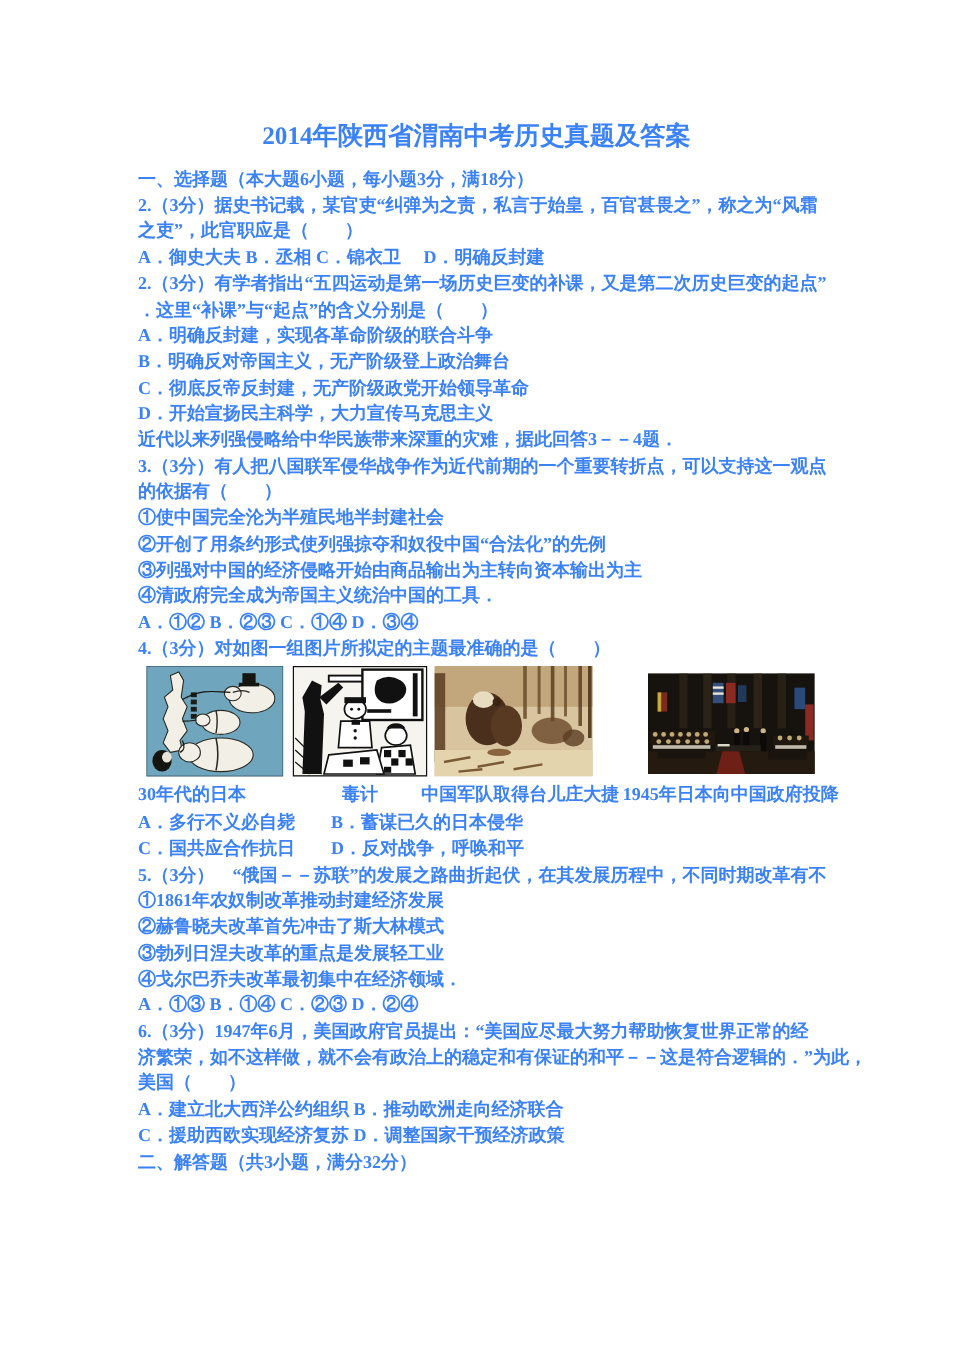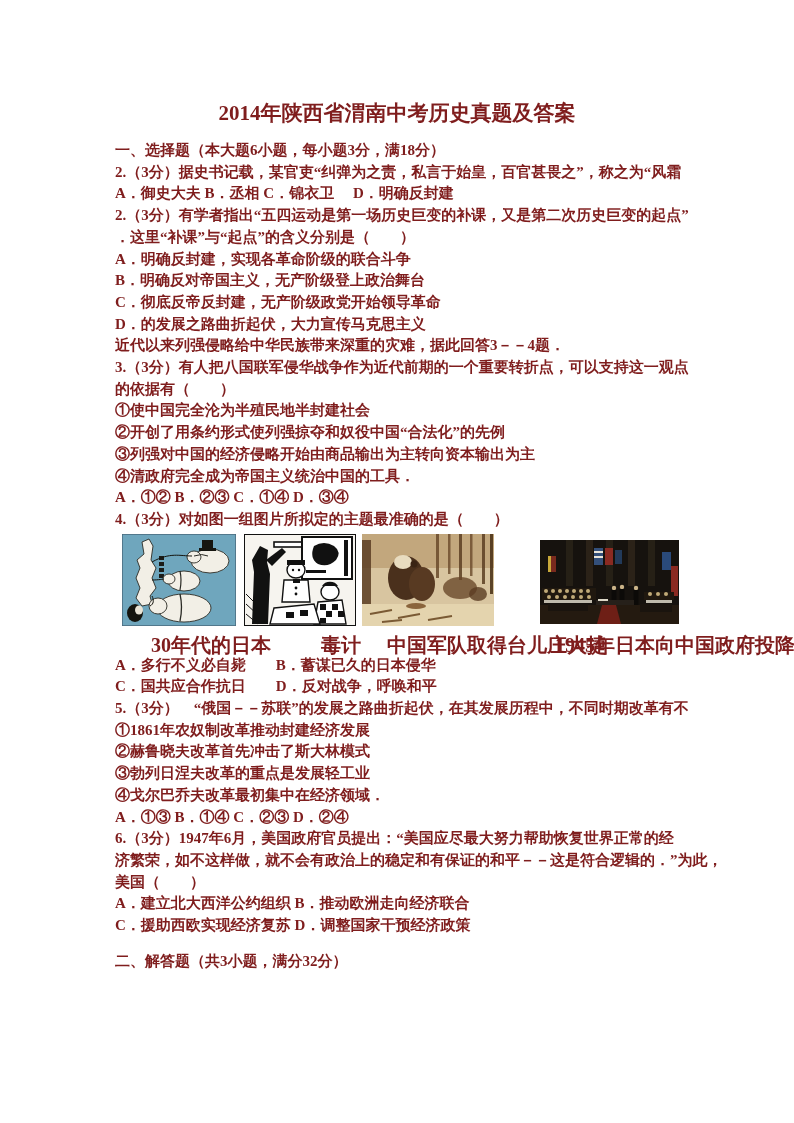--- a/index.html
+++ b/index.html
@@ -1,56 +1,57 @@
 <!DOCTYPE html>
 <html><head>
 <meta charset="utf-8">
 <style>
   html,body{margin:0;padding:0;background:#ffffff;}
   .page{position:relative;width:794px;height:1123px;background:#ffffff;overflow:hidden;
-        font-family:"Liberation Serif","DejaVu Serif",serif;color:#7f1d1d;}
+        font-family:"Liberation Serif","DejaVu Serif",serif;color:#3b82f6;}
   .doc-title{position:absolute;top:99px;left:0;width:794px;text-align:center;
              font-size:21px;font-weight:bold;white-space:pre;}
   .content{position:absolute;left:115px;top:140px;width:600px;font-weight:bold;}
   .line{font-size:15px;line-height:21.7px;white-space:pre;}
   .figure-row{position:relative;height:95px;margin-top:3px;}
   .fig{position:absolute;top:0;}
   .fig1{left:7px;}
   .fig2{left:129px;}
   .fig3{left:247px;}
   .fig4{left:425px;top:6px;}
-  .caption-row{position:relative;height:22px;font-size:20px;margin-left:36px;}
+  .caption-row{position:relative;height:22px;font-size:15px;}
   .caption{position:absolute;top:3px;white-space:pre;}
   .c1{left:0px;}
   .c2{left:170px;}
   .c3{left:236px;}
   .c4{left:404px;}
   .opts{margin-top:4px;}
-  .sec2{margin-top:14px;}
+  .sec2{}
 </style>
 </head>
 <body>
 
 <div class="page">
 
   <div class="doc-title">2014年陕西省渭南中考历史真题及答案</div>
 
   <div class="content">
 
     <div class="line">一、选择题（本大题6小题，每小题3分，满18分）</div>
 
     <div class="line">2.（3分）据史书记载，某官吏“纠弹为之责，私言于始皇，百官甚畏之”，称之为“风霜</div>
+    <div class="line">之吏”，此官职应是（　　）</div>
     <div class="line">A．御史大夫 B．丞相 C．锦衣卫　 D．明确反封建</div>
 
     <div class="line">2.（3分）有学者指出“五四运动是第一场历史巨变的补课，又是第二次历史巨变的起点”</div>
     <div class="line">．这里“补课”与“起点”的含义分别是（　　）</div>
     <div class="line">A．明确反封建，实现各革命阶级的联合斗争</div>
     <div class="line">B．明确反对帝国主义，无产阶级登上政治舞台</div>
     <div class="line">C．彻底反帝反封建，无产阶级政党开始领导革命</div>
-    <div class="line">D．的发展之路曲折起伏，大力宣传马克思主义</div>
+    <div class="line">D．开始宣扬民主科学，大力宣传马克思主义</div>
 
     <div class="line">近代以来列强侵略给中华民族带来深重的灾难，据此回答3－－4题．</div>
 
     <div class="line">3.（3分）有人把八国联军侵华战争作为近代前期的一个重要转折点，可以支持这一观点</div>
     <div class="line">的依据有（　　）</div>
     <div class="line">①使中国完全沦为半殖民地半封建社会</div>
     <div class="line">②开创了用条约形式使列强掠夺和奴役中国“合法化”的先例</div>
     <div class="line">③列强对中国的经济侵略开始由商品输出为主转向资本输出为主</div>
     <div class="line">④清政府完全成为帝国主义统治中国的工具．</div>
     <div class="line">A．①② B．②③ C．①④ D．③④</div>

